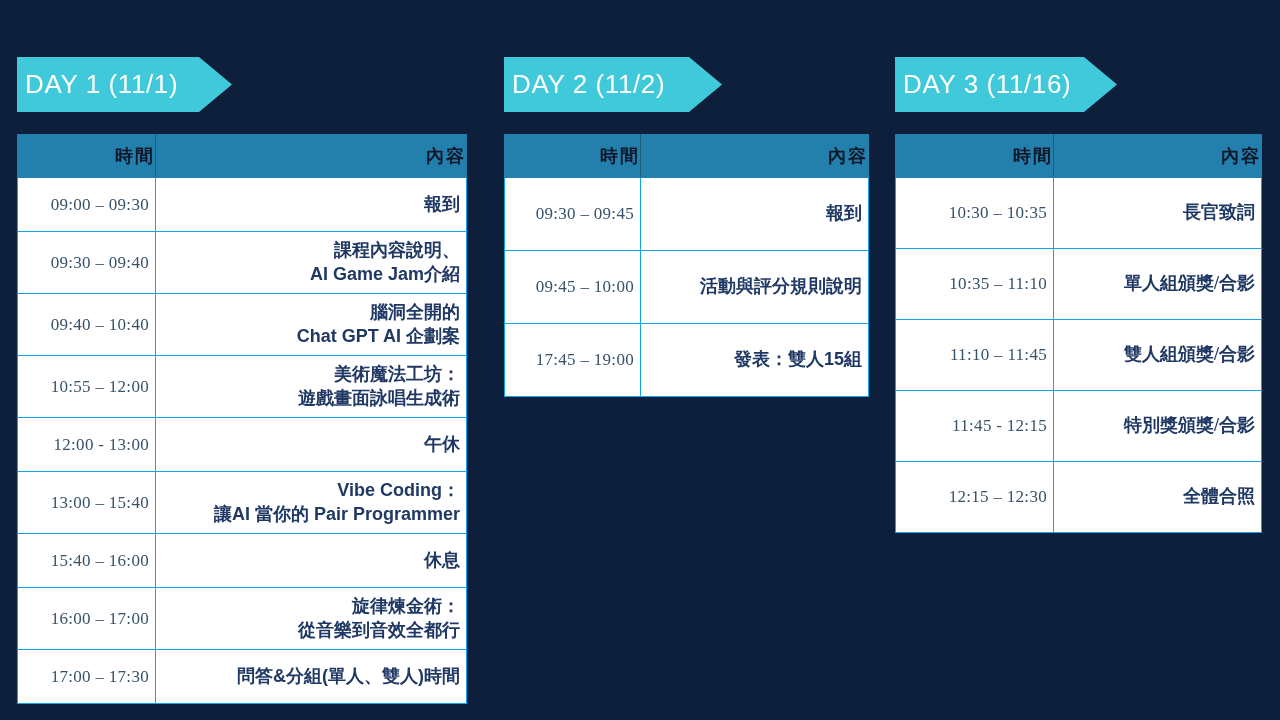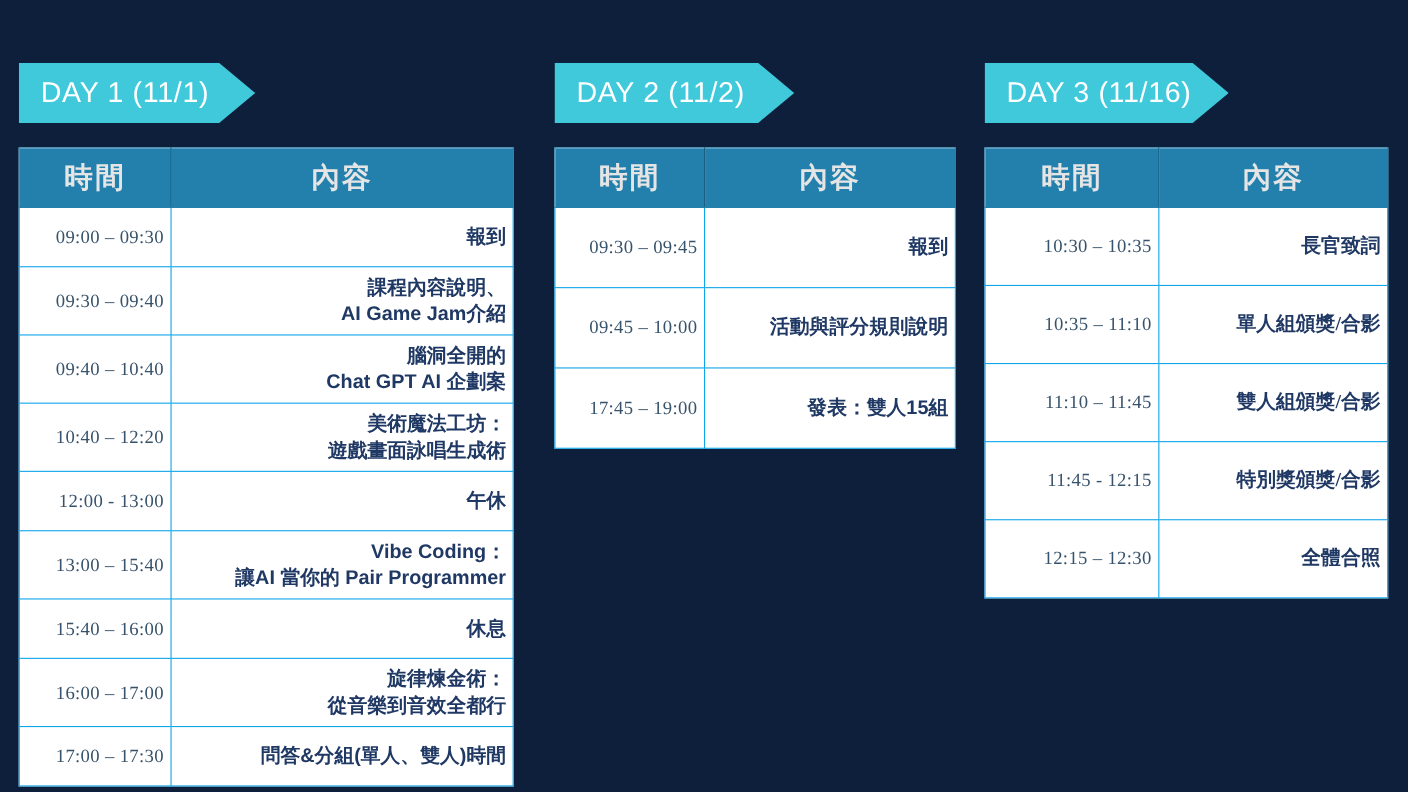--- a/index.html
+++ b/index.html
@@ -32,21 +32,21 @@
   .day-col.d2 { width: 365px; margin-left: 11px; }
   .day-col.d3 { width: 367px; }
 
   
   .banner {
     position: relative;
     height: 55px;
     display: flex;
     align-items: center;
     box-sizing: border-box;
-    padding: 0 22px 0 20px;
+    padding: 0 22px 0 8px;
     background: #3FC9DB;
     color: #FFFFFF;
     font-size: 26px;
     letter-spacing: 0.6px;
     white-space: nowrap;
     clip-path: polygon(0 0, calc(100% - 33px) 0, 100% 50%, calc(100% - 33px) 100%, 0 100%);
     margin-bottom: 22px;
   }
   .d1 .banner { width: 215px; }
   .d2 .banner { width: 218px; }
@@ -58,27 +58,27 @@
     table-layout: fixed;
     background: #FFFFFF;
     border: 1px solid #203864;
   }
   .d1 .sched { width: 450px; }
   .d2 .sched { width: 365px; }
   .d3 .sched { width: 367px; }
 
   .sched th {
     background: #2380AD;
-    color: #e5e5e5;
-    font-size: 26px;
+    color: #0f172a;
+    font-size: 18px;
     font-weight: 700;
     letter-spacing: 2px;
     padding: 9px 0;
     border: 1px solid #2380AD;
-    text-align: center;
+    text-align: right;
   }
   .sched th.col-time { border-right-color: #1B5E80; }
 
   .sched td {
     border: 1px solid #0ea5e9;
     text-align: right;
     vertical-align: middle;
     padding: 4px 6px;
   }
   .sched td.t {
@@ -139,21 +139,21 @@
           </td>
         </tr>
         <tr class="r2">
           <td class="t">09:40 – 10:40</td>
           <td class="c">
             <span class="line">腦洞全開的</span>
             <span class="line">Chat GPT AI 企劃案</span>
           </td>
         </tr>
         <tr class="r2">
-          <td class="t">10:40 – 12:20</td>
+          <td class="t">10:55 – 12:00</td>
           <td class="c">
             <span class="line">美術魔法工坊：</span>
             <span class="line">遊戲畫面詠唱生成術</span>
           </td>
         </tr>
         <tr class="r1">
           <td class="t">12:00 - 13:00</td>
           <td class="c">
               <span class="line">午休</span>
             </td>

